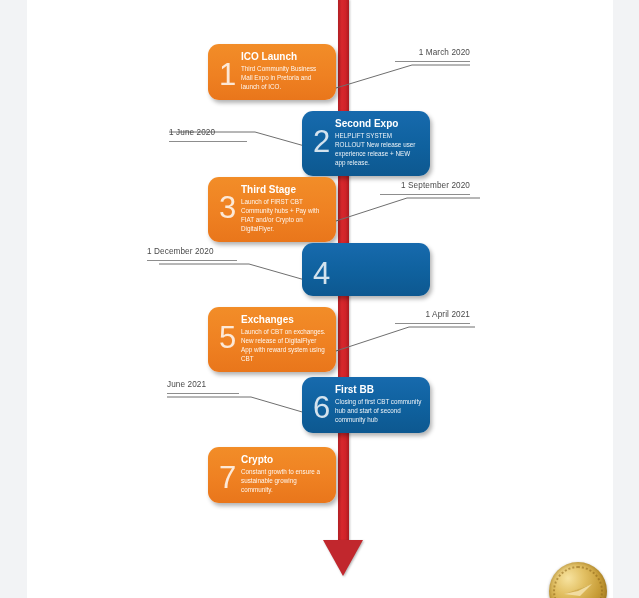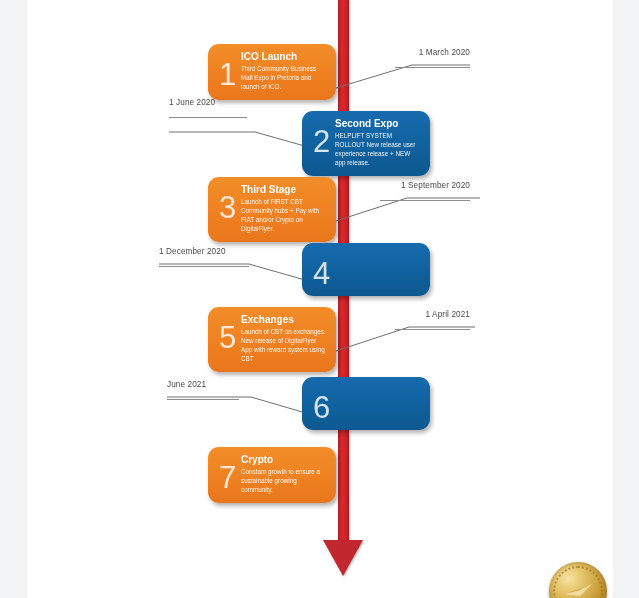--- a/index.html
+++ b/index.html
@@ -52,21 +52,21 @@
     stroke: #6f6f6f;
     stroke-width: 1;
   }
   
   .date-label {
     position: absolute;
     font-size: 8.2px;
     color: #4a4a4a;
     letter-spacing: 0.1px;
     white-space: nowrap;
-    padding-bottom: 10px;
+    padding-bottom: 4px;
     border-bottom: 1px solid #8d8d8d;
   }
   .date-label.right { text-align: right; }
   .date-label.left  { text-align: left; }
   
   .card {
     position: absolute;
     width: 128px;
     border-radius: 11px;
     box-sizing: border-box;
@@ -164,25 +164,25 @@
     <line x1="9" y1="38" x2="82" y2="14"></line>
     <line x1="82" y1="14" x2="148" y2="14"></line>
   </svg>
   <svg class="connector" style="left:138px; top:383px; width:170px; height:42px;">
     <line x1="168" y1="38" x2="86" y2="14"></line>
     <line x1="86" y1="14" x2="2" y2="14"></line>
   </svg>
 
   <div class="date-label right" style="left:368px; top:48px; width:75px;">1 March 2020</div>
 
-  <div class="date-label left" style="left:142px; top:98px; width:78px;">1 June 2020</div>
+  <div class="date-label left" style="left:142px; top:128px; width:78px;">1 June 2020</div>
 
   <div class="date-label right" style="left:353px; top:181px; width:90px;">1 September 2020</div>
 
-  <div class="date-label left" style="left:132px; top:247px; width:90px;">1 December 2020</div>
+  <div class="date-label left" style="left:120px; top:247px; width:90px;">1 December 2020</div>
 
   <div class="date-label right" style="left:368px; top:310px; width:75px;">1 April 2021</div>
 
   <div class="date-label left" style="left:140px; top:380px; width:72px;">June 2021</div>
 
   <div class="card orange" style="left:181px; top:44px;">
     <div class="card-num">1</div>
     <div class="card-body">
       <div class="card-title">ICO Launch</div>
       <div class="card-desc">Third Community Business Mall Expo in Pretoria and launch of ICO.</div>
@@ -212,20 +212,24 @@
   <div class="card orange" style="left:181px; top:307px;">
     <div class="card-num">5</div>
     <div class="card-body">
       <div class="card-title">Exchanges</div>
       <div class="card-desc">Launch of CBT on exchanges. New release of DigitalFlyer App with reward system using CBT</div>
     </div>
   </div>
 
   <div class="card blue" style="left:275px; top:377px;">
     <div class="card-num">6</div>
+    <div class="card-body">
+      <div class="card-title">First BB</div>
+      <div class="card-desc">Closing of first CBT community hub and start of second community hub</div>
+    </div>
   </div>
 
   <div class="card orange" style="left:181px; top:447px;">
     <div class="card-num">7</div>
     <div class="card-body">
       <div class="card-title">Crypto</div>
       <div class="card-desc">Constant growth to ensure a sustainable growing community.</div>
     </div>
   </div>
 

